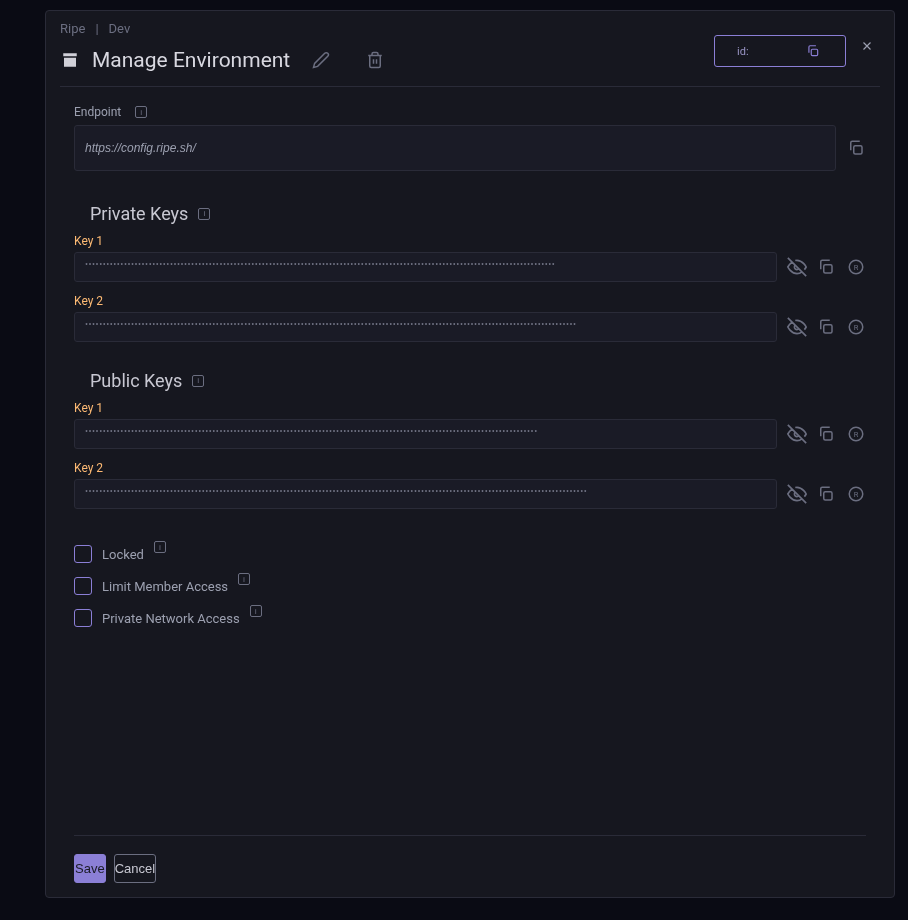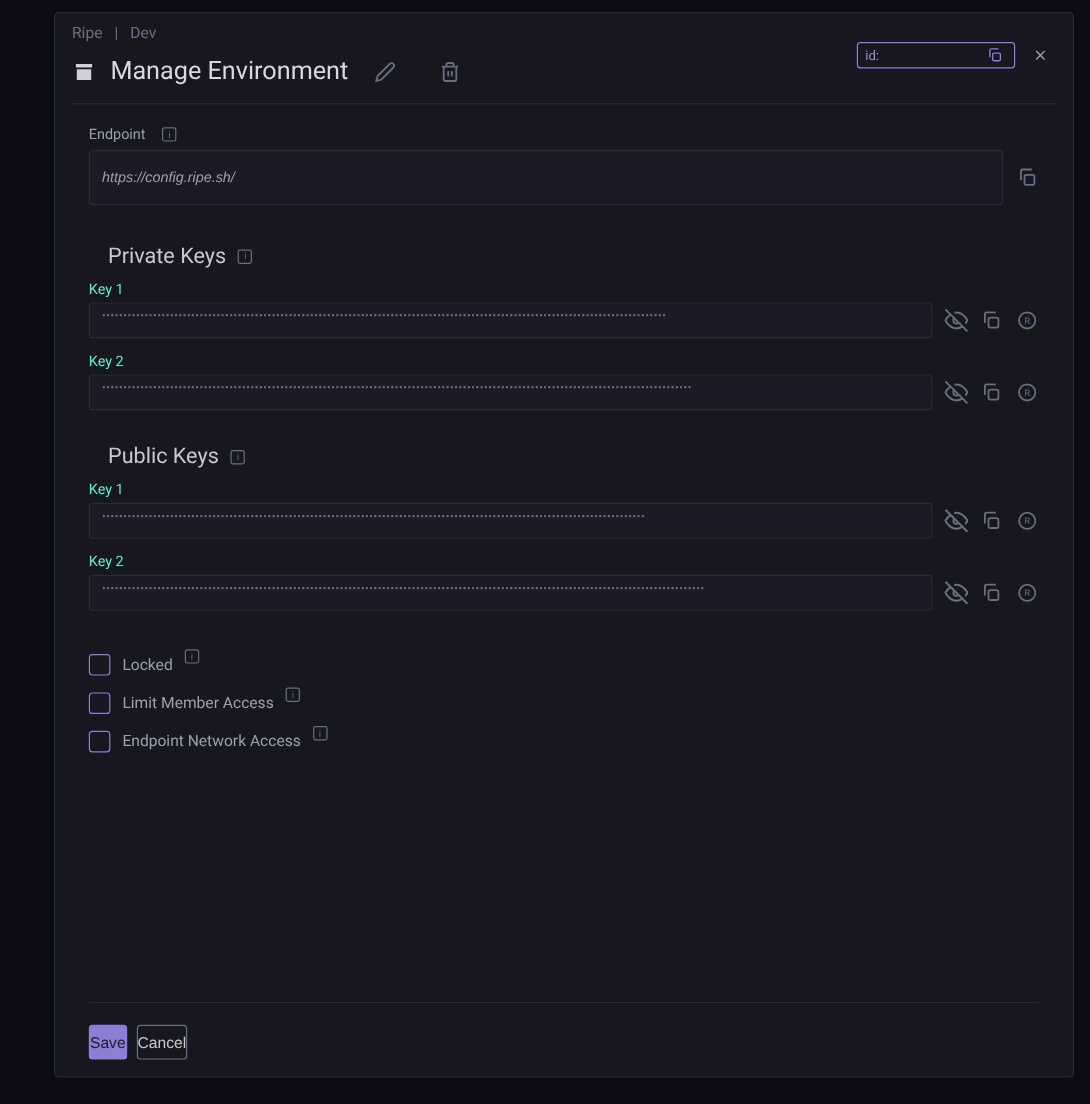--- a/index.html
+++ b/index.html
@@ -36,25 +36,25 @@
   position: absolute;
   top: 24px;
   right: 48px;
   display: flex;
   align-items: center;
   gap: 6px;
 }
 .id-box {
   border: 1px solid #8b7fd6;
   border-radius: 3px;
-  padding: 2px 6px;
+  padding: 2px 22px;
   font-size: 11px;
   color: #b0a8e0;
   min-width: 132px;
-  height: 22px;
+  height: 32px;
   display: flex;
   align-items: center;
   gap: 4px;
 }
 .id-text { color: #9994c4; }
 .close-btn {
   position: absolute;
   top: 24px;
   right: 16px;
   width: 22px;
@@ -178,21 +178,21 @@
   gap: 10px;
   margin: 16px 0 10px 16px;
 }
 .section-title {
   font-size: 18px;
   color: #c8c8d2;
   font-weight: 400;
 }
 .key-label {
   font-size: 12px;
-  color: #5eead4;
+  color: #fdba74;
   margin-bottom: 4px;
 }
 .checkbox-row {
   display: flex;
   align-items: center;
   gap: 10px;
   margin-bottom: 14px;
 }
 .checkbox {
   width: 18px;
@@ -417,21 +417,21 @@
         <span class="checkbox-label">Locked</span>
         <span class="info-icon checkbox-info">i</span>
       </div>
       <div class="checkbox-row">
         <div class="checkbox"></div>
         <span class="checkbox-label">Limit Member Access</span>
         <span class="info-icon checkbox-info">i</span>
       </div>
       <div class="checkbox-row">
         <div class="checkbox"></div>
-        <span class="checkbox-label">Endpoint Network Access</span>
+        <span class="checkbox-label">Private Network Access</span>
         <span class="info-icon checkbox-info">i</span>
       </div>
     </div>
 
     <div class="spacer"></div>
     <div class="footer-divider"></div>
     <div class="footer">
       <button class="btn btn-save">Save</button>
       <button class="btn btn-cancel">Cancel</button>
     </div>

